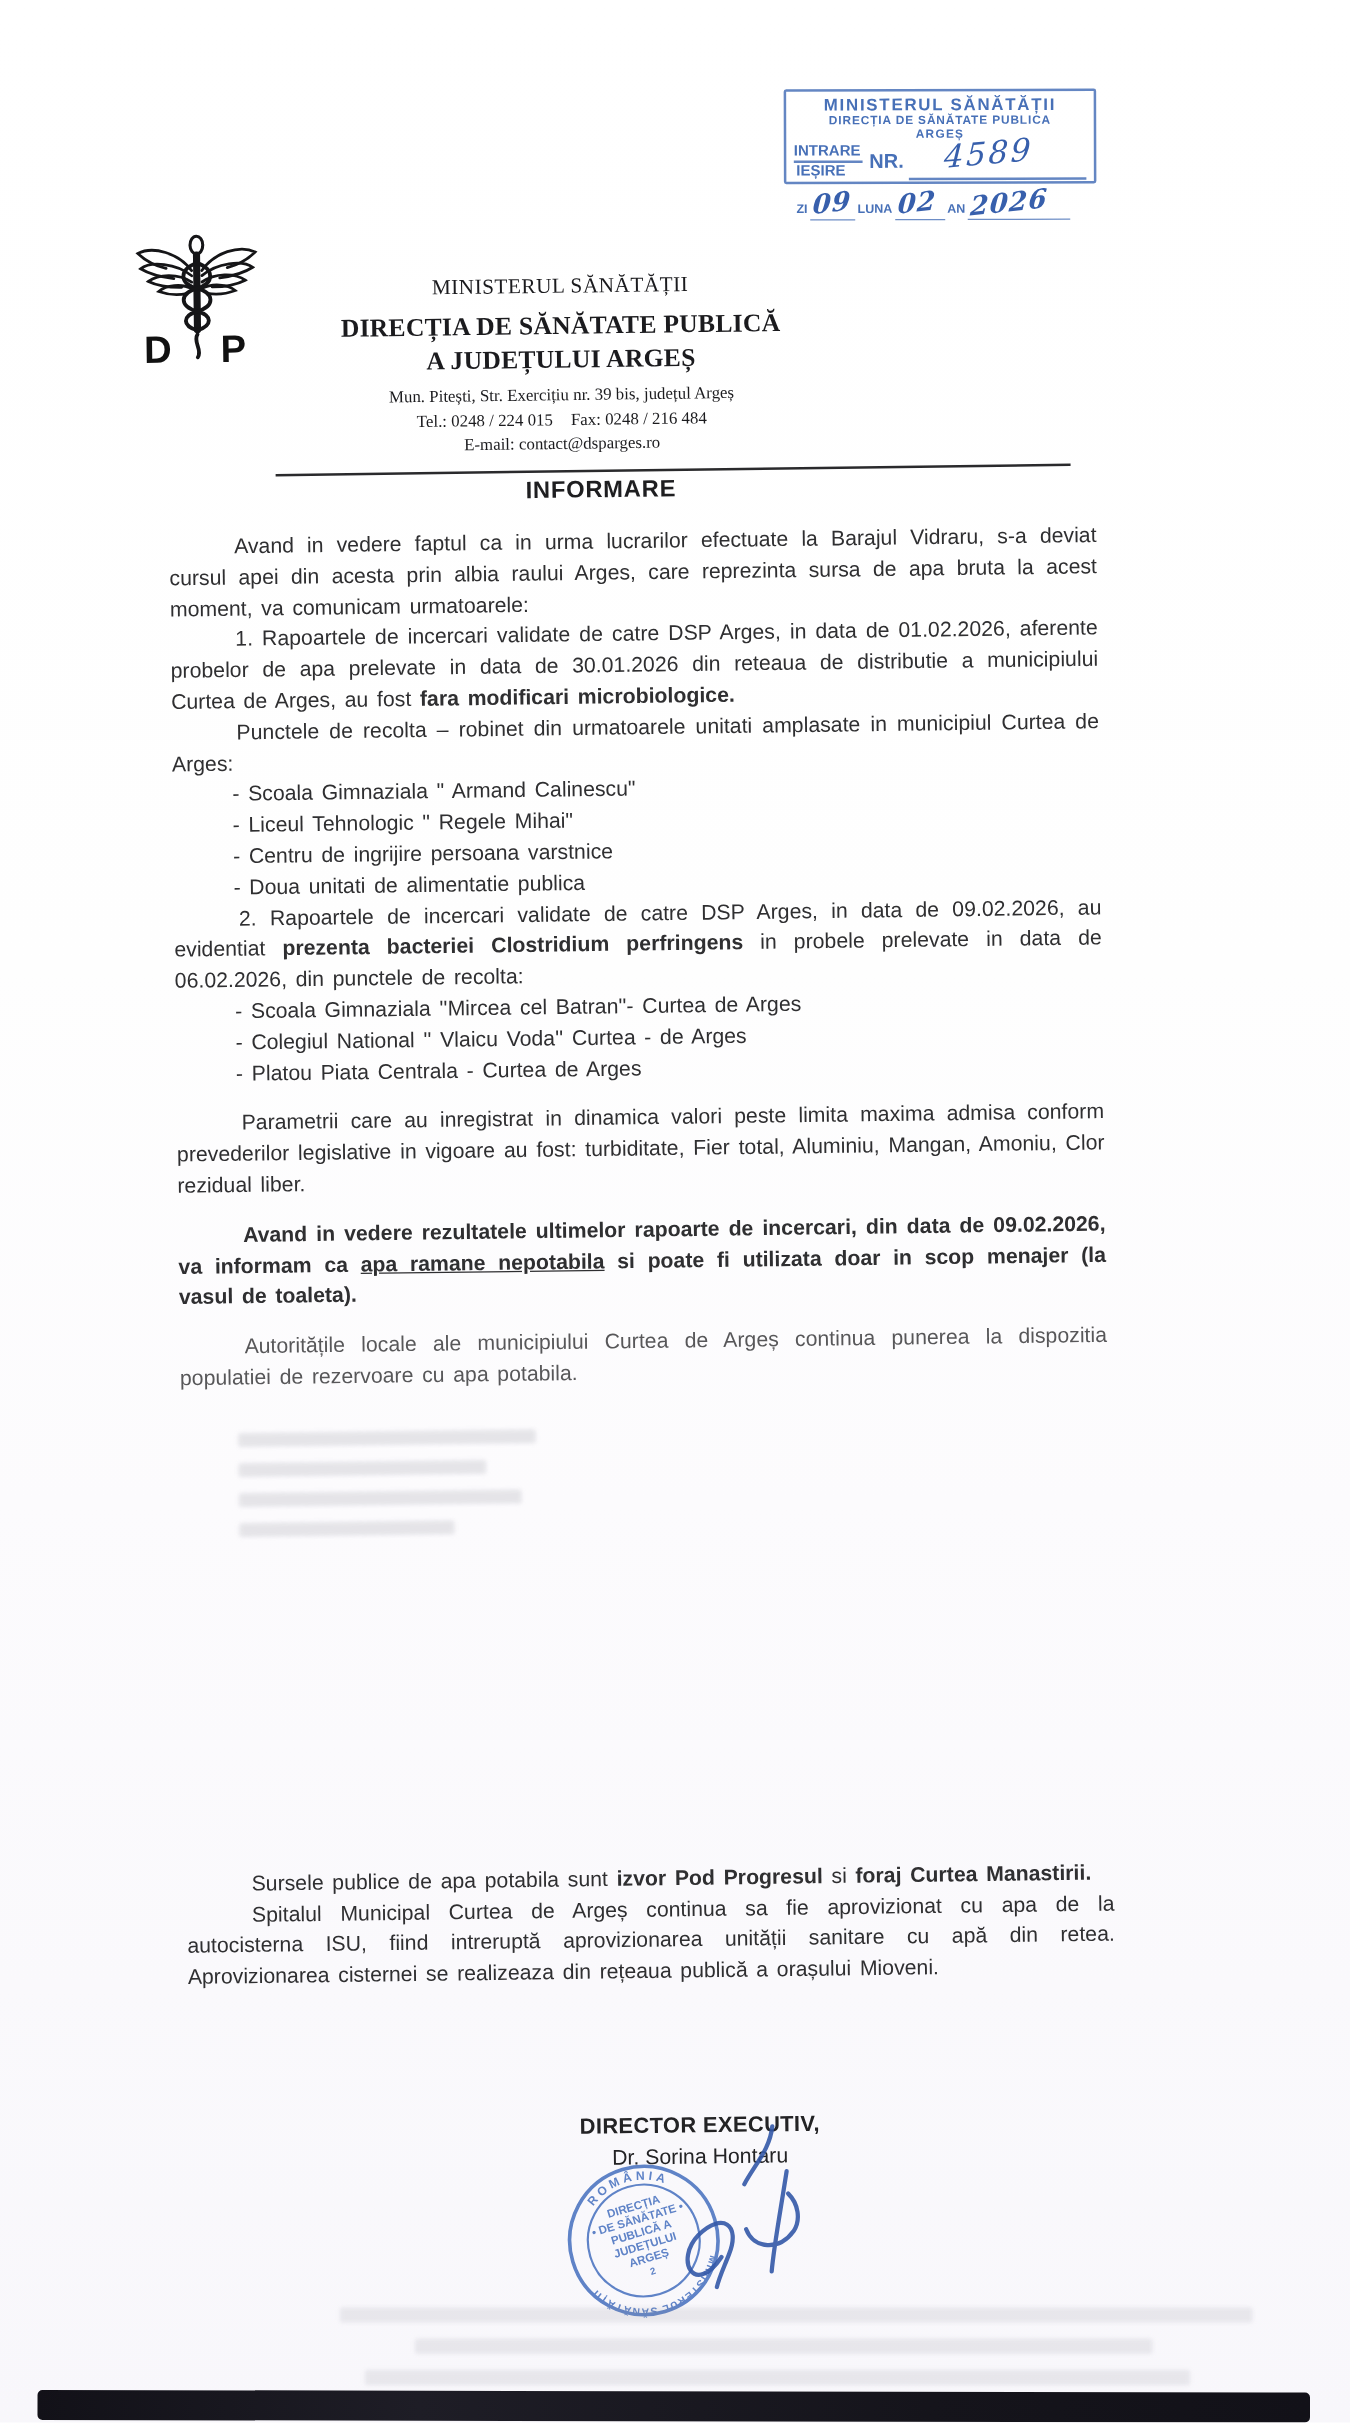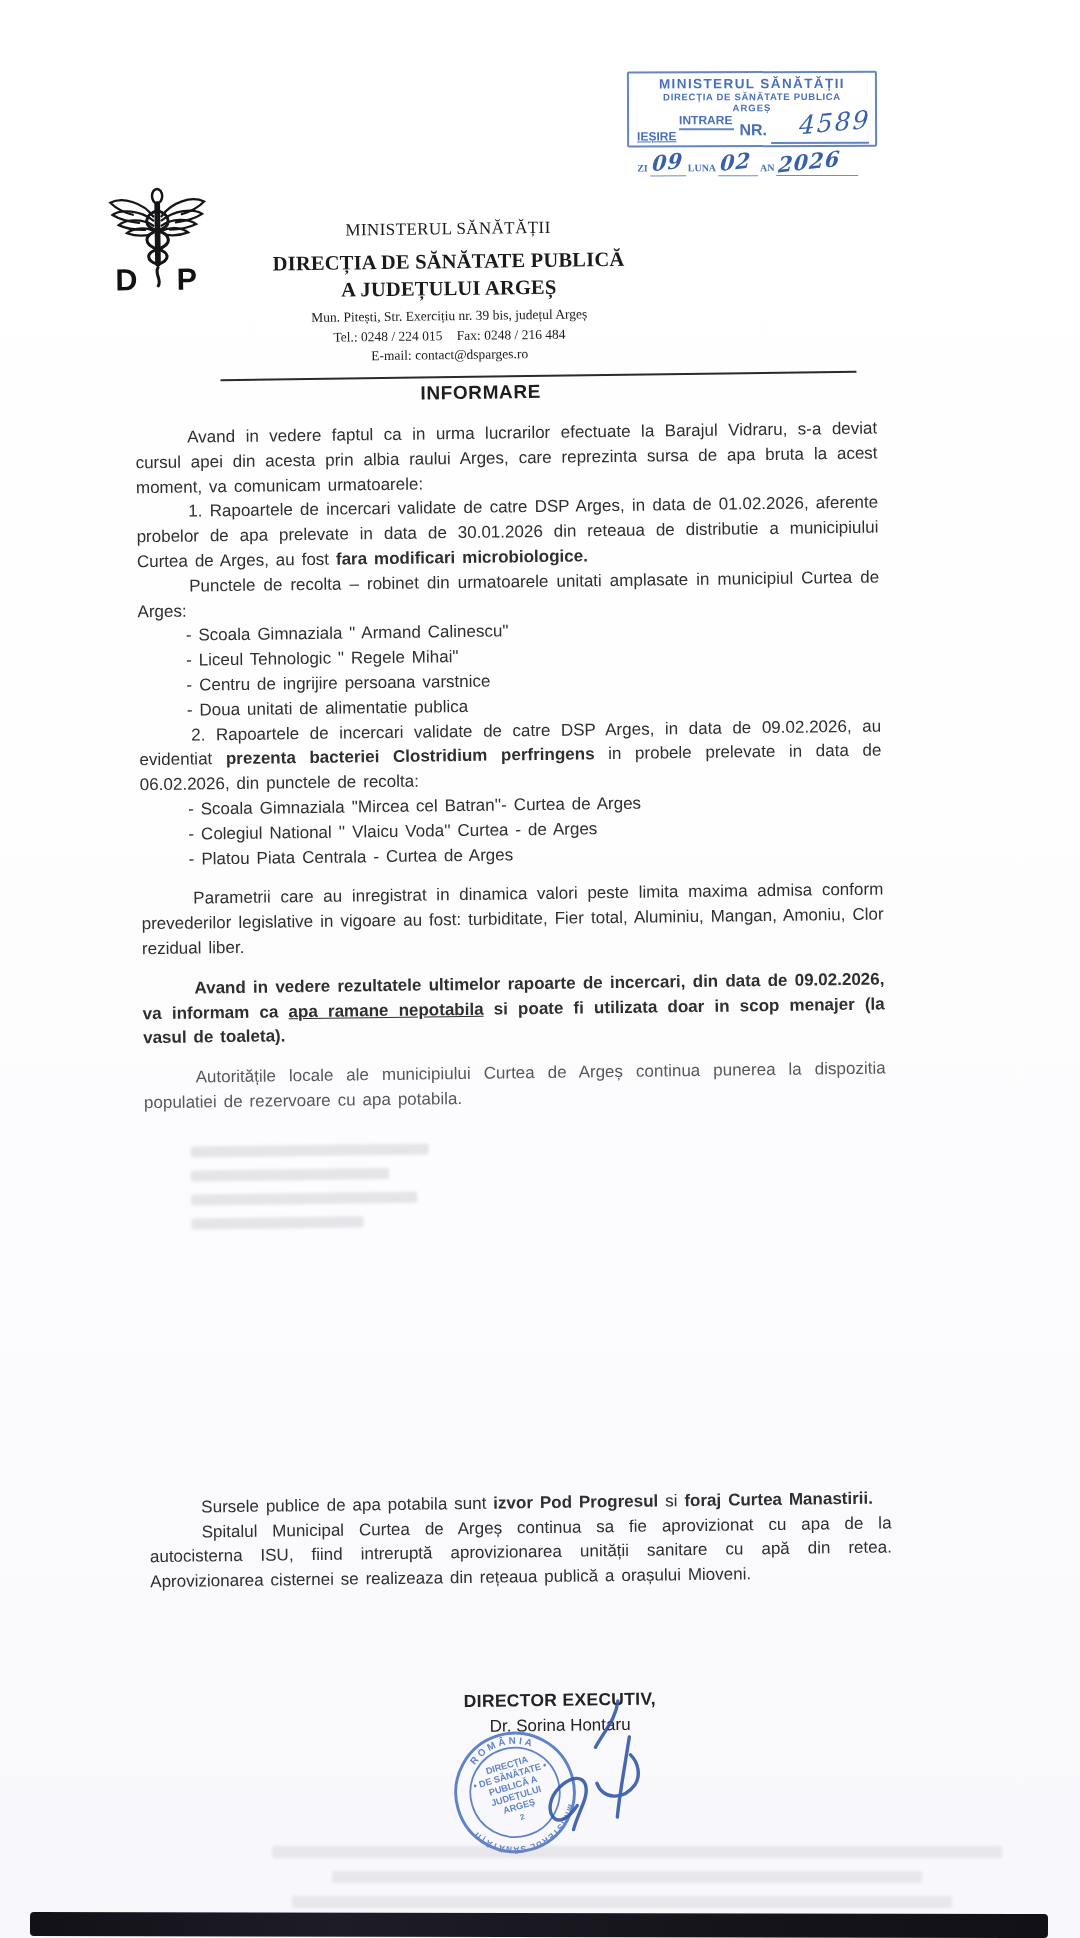--- a/index.html
+++ b/index.html
@@ -15,28 +15,28 @@
     position:absolute;left:638px;top:74px;width:250px;height:76px;
     border:2.5px solid rgba(62,105,180,.85);border-radius:2px;
     padding:4px 6px 0 6px;color:#3e69b4;transform:rotate(.6deg);
     box-sizing:border-box;opacity:.95;
   }
   .rs-l1{font-size:13.5px;font-weight:bold;letter-spacing:1.4px;text-align:center;line-height:1.05;}
   .rs-l2{font-size:9.5px;font-weight:bold;letter-spacing:.7px;text-align:center;margin-top:1px;line-height:1.1;}
   .rs-l3{font-size:9.5px;font-weight:bold;letter-spacing:1px;text-align:center;line-height:1;}
   .rs-row{display:flex;align-items:flex-end;margin-top:0;}
   .rs-inout{font-size:12px;font-weight:bold;line-height:1.15;}
-  .rs-inout .top{border-bottom:2px solid rgba(62,105,180,.85);padding:0 2px 1px 0;margin-left:44px;}
-  .rs-inout .bot{padding:0 2px;text-decoration:underline;}
+  .rs-inout .top{border-bottom:2px solid rgba(62,105,180,.85);padding:0 2px 1px 0;}
+  .rs-inout .bot{padding:0 2px;}
   .rs-nr{font-size:16px;font-weight:bold;margin:0 4px 5px 5px;}
   .rs-line{flex:1;border-bottom:2px solid rgba(62,105,180,.85);position:relative;height:30px;}
   .hw{font-family:"DejaVu Serif",serif;font-style:italic;color:#2d57a8;}
   .hw-nr{position:absolute;left:28px;top:-4px;font-size:25px;transform:rotate(-5deg) skewX(-8deg);letter-spacing:2px;}
   .rs-date{display:flex;align-items:flex-end;font-size:10px;font-weight:bold;transform:translateY(9px);}
-  .rs-date .lbl{margin:1px 2px 3px 2px;font-family:Liberation Serif, serif;}
+  .rs-date .lbl{margin:1px 2px 3px 2px;}
   .hw-slot{position:relative;border-bottom:1.8px solid rgba(62,105,180,.8);height:22px;}
   .hw-d{position:absolute;left:2px;top:-4px;font-size:21px;transform:rotate(-6deg) skewX(-10deg);letter-spacing:1px;white-space:nowrap;}
 
   
   .logo{position:absolute;left:116px;top:180px;}
   .letterhead{position:absolute;left:225px;top:218px;width:465px;text-align:center;
     font-family:"Liberation Serif",serif;color:#1b1b1e;}
   .lh-ministry{font-size:17px;letter-spacing:.4px;margin-bottom:9px;}
   .lh-dir{font-size:20.5px;font-weight:bold;line-height:1.3;letter-spacing:.2px;}
   .lh-county{font-size:20.5px;font-weight:bold;line-height:1.3;margin-bottom:5px;letter-spacing:.2px;}

